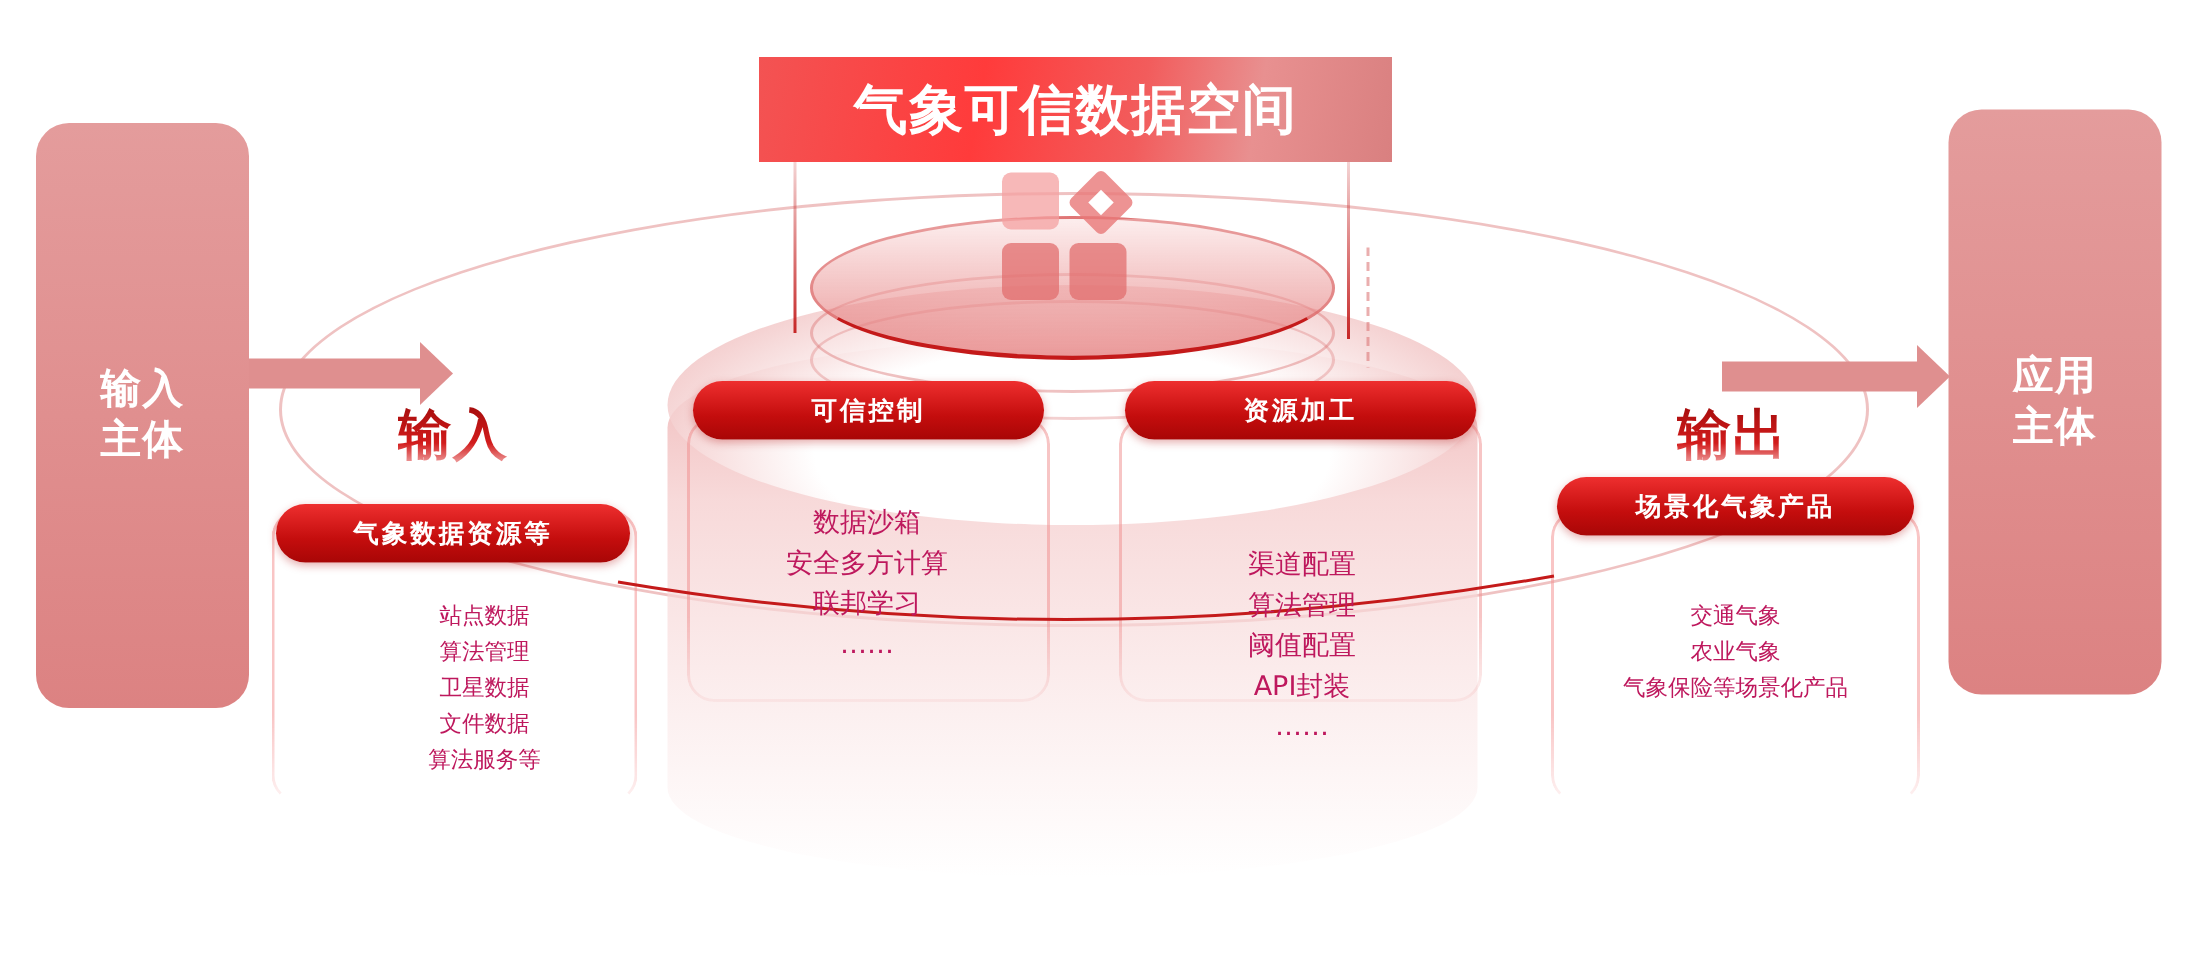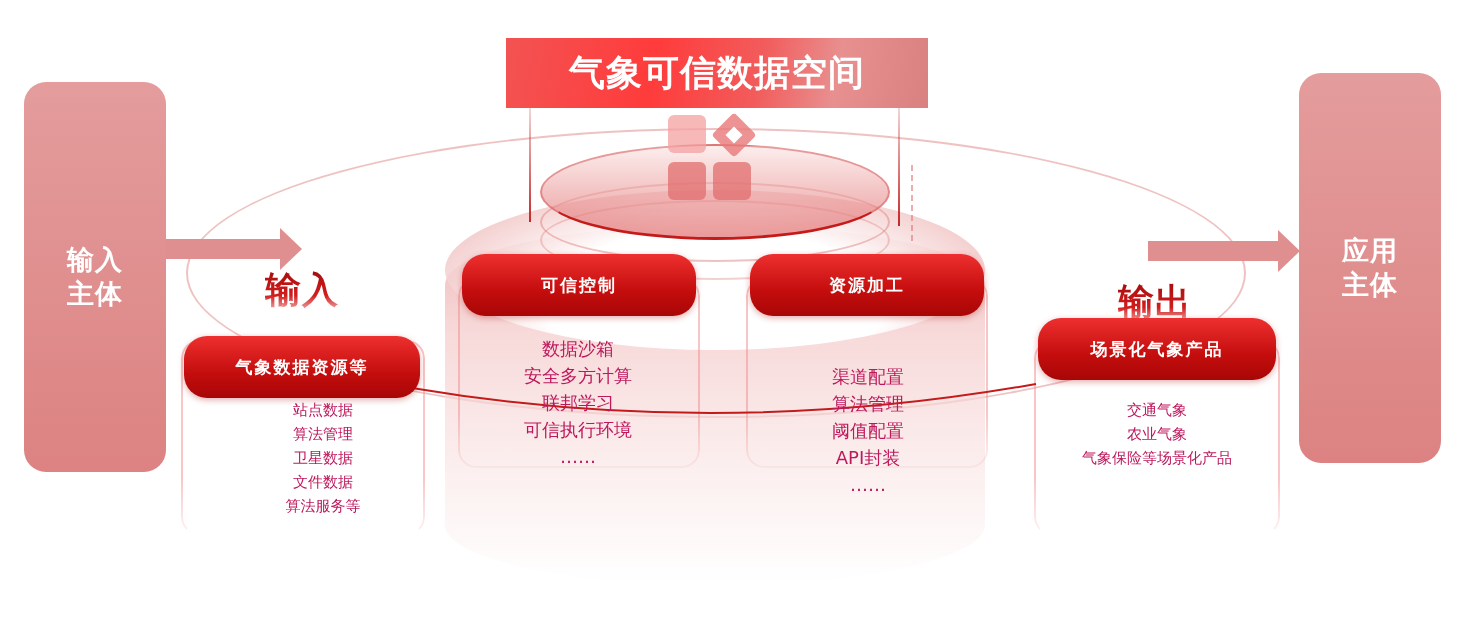--- a/index.html
+++ b/index.html
@@ -63,21 +63,21 @@
   .logo { position: absolute; left: 668px; top: 115px; width: 90px; height: 90px; }
   .logo .sq { position: absolute; width: 38px; height: 38px; border-radius: 6px; }
   .logo .s1 { left: 0; top: 0; background: rgba(244,160,160,0.75); }
   .logo .s3 { left: 0; top: 47px; background: rgba(226,110,110,0.75); }
   .logo .s4 { left: 45px; top: 47px; background: rgba(226,110,110,0.75); }
   .logo .dia { position: absolute; left: 50px; top: 4px; width: 32px; height: 32px; transform: rotate(45deg);
                background: rgba(232,120,120,0.8); border-radius: 4px; }
   .logo .dia::after { content: ""; position: absolute; left: 10px; top: 10px; width: 12px; height: 12px; background: #fff; }
 
   
-  .pill { position: absolute; height: 62px; border-radius: 23px;
+  .pill { position: absolute; height: 39px; border-radius: 23px;
           background: linear-gradient(180deg, #ee2f2f 0%, #c40d0d 60%, #a80606 100%);
           box-shadow: 0 2px 6px rgba(180,20,20,0.35); display: flex; align-items: center; justify-content: center; }
   .pill span { color: #fff; font-weight: bold; font-size: 17px; letter-spacing: 2px; }
   .pill.p-in { left: 184px; top: 336px; width: 236px; }
   .pill.p-trust { left: 462px; top: 254px; width: 234px; }
   .pill.p-proc { left: 750px; top: 254px; width: 234px; }
   .pill.p-out { left: 1038px; top: 318px; width: 238px; }
 
   
   .card { position: absolute; border-radius: 18px; border: 2px solid rgba(245,150,150,0.55); border-bottom-color: transparent;
@@ -134,21 +134,21 @@
 <div class="arrow left-arrow">
     <div class="shaft"></div>
     <div class="head"></div>
   </div>
 <div class="arrow right-arrow">
     <div class="shaft"></div>
     <div class="head"></div>
   </div>
 
 <div class="section-word" style="left:265px; top:266px;">输入</div>
-<div class="section-word" style="left:1118px; top:278px;font-family:Liberation Mono, monospace;">输出</div>
+<div class="section-word" style="left:1118px; top:266px;font-family:Liberation Mono, monospace;">输出</div>
 
 <div class="card c-in"></div>
 <div class="card c-trust"></div>
 <div class="card c-proc"></div>
 <div class="card c-out"></div>
 
 <svg class="curve" width="1459" height="644">
   <path d="M412 388 Q 720 440 1036 384" fill="none" stroke="#c41a1a" stroke-width="2"></path>
 </svg>
 
@@ -169,21 +169,20 @@
   <div>站点数据</div>
   <div>算法管理</div>
   <div>卫星数据</div>
   <div>文件数据</div>
   <div>算法服务等</div>
 </div>
 <div class="list l-trust">
   <div>数据沙箱</div>
   <div>安全多方计算</div>
   <div>联邦学习</div>
-  <div>可信执行环境</div>
   <div>……</div>
 </div>
 <div class="list l-proc">
   <div>渠道配置</div>
   <div>算法管理</div>
   <div>阈值配置</div>
   <div>API封装</div>
   <div>……</div>
 </div>
 <div class="list l-out">

